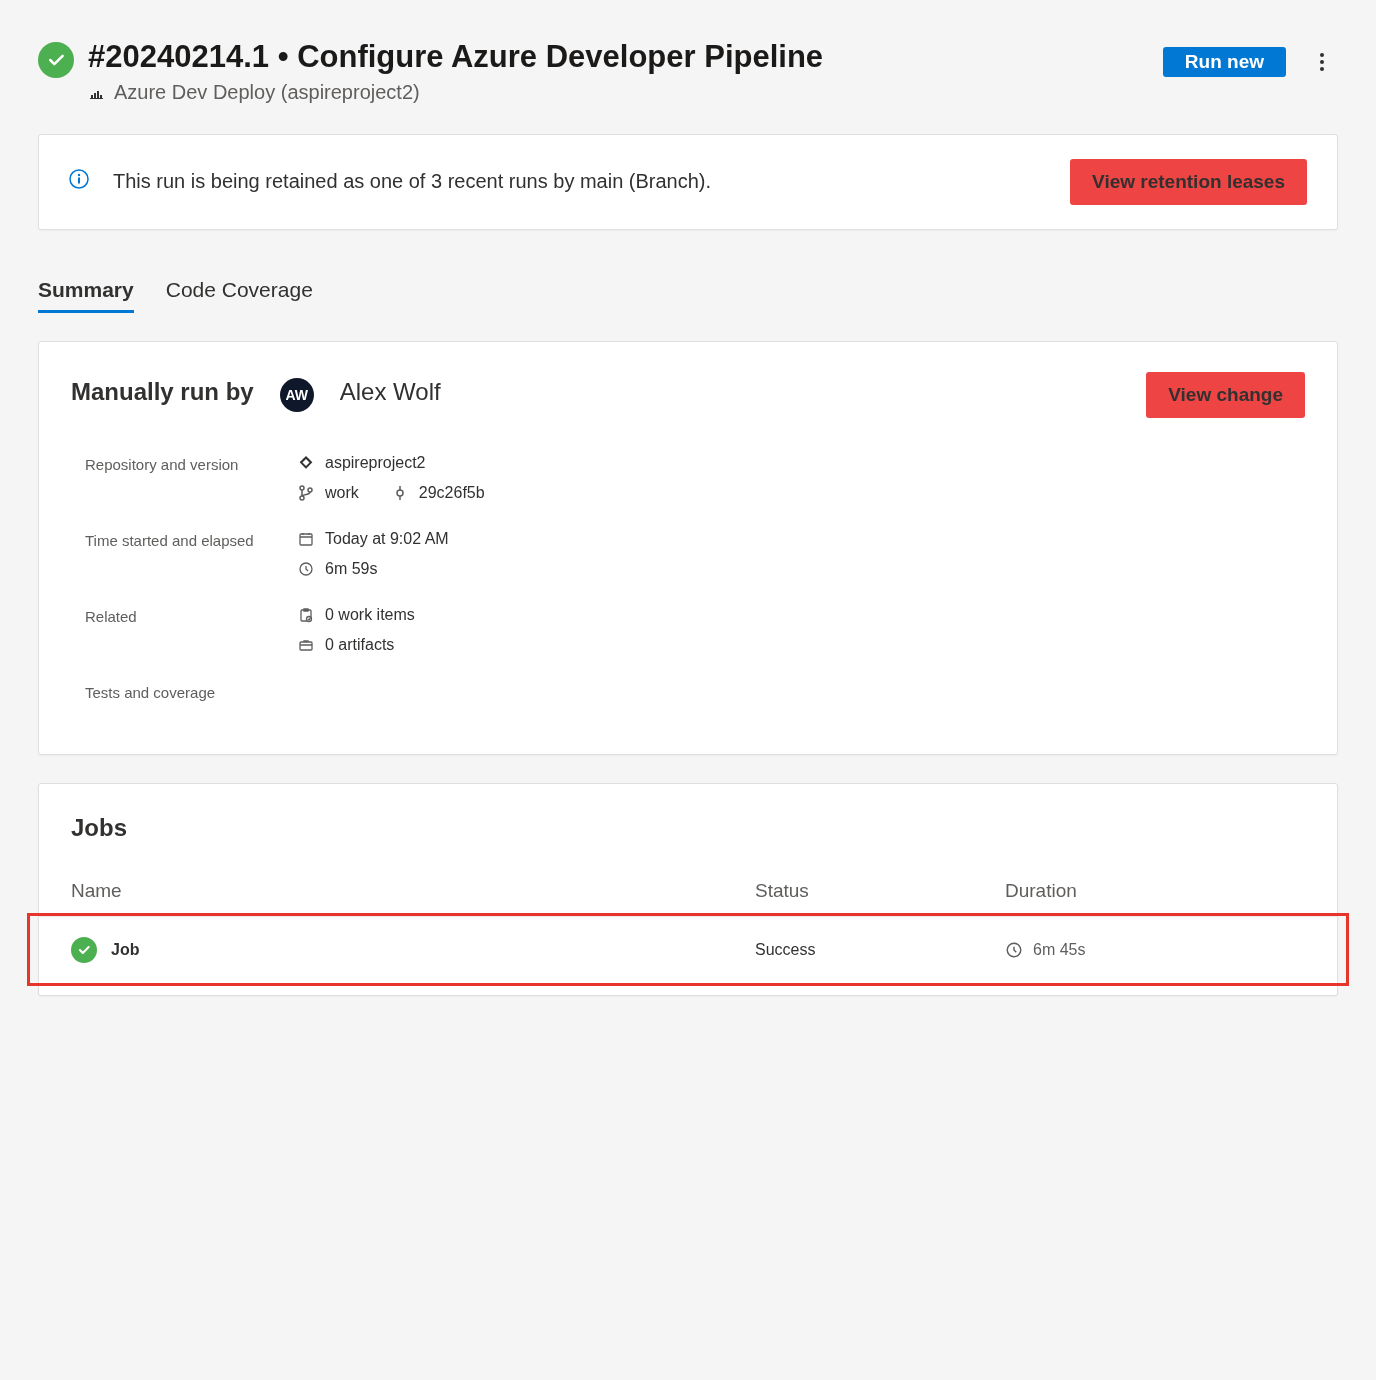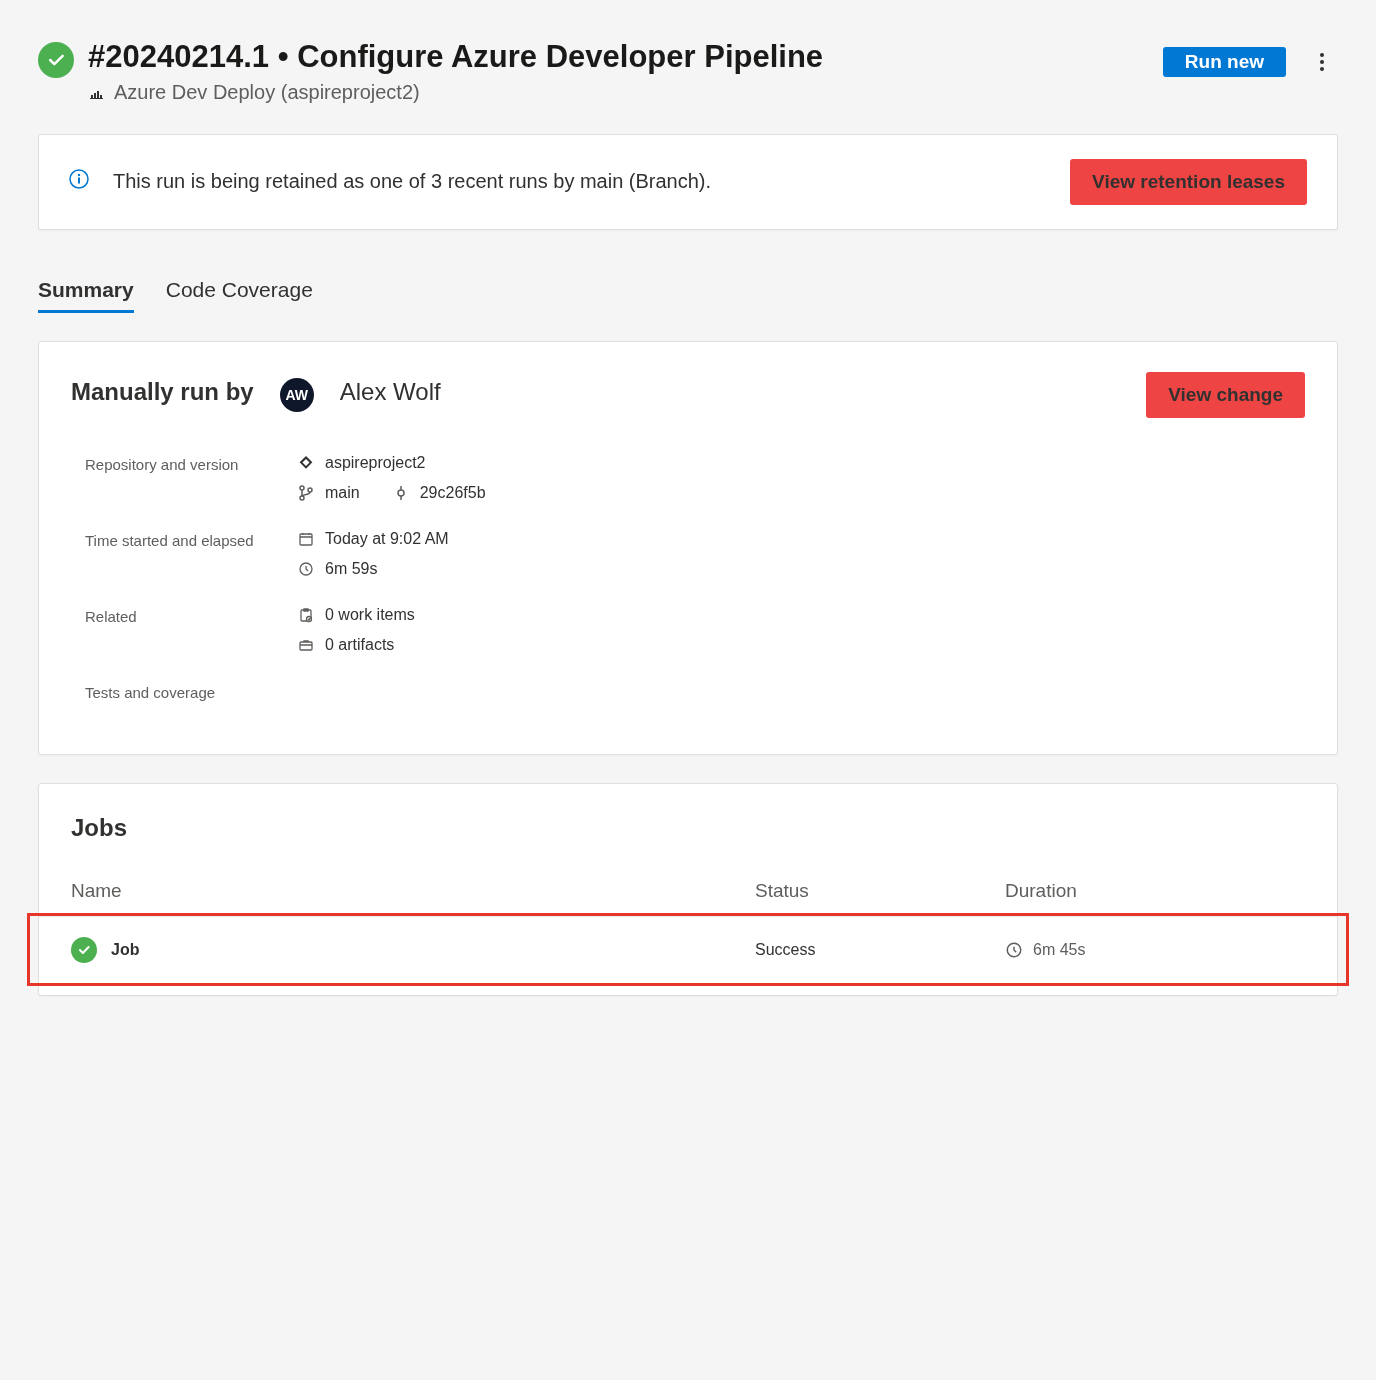--- a/index.html
+++ b/index.html
@@ -189,21 +189,21 @@
       </div>
       <div class="info-line">
         <span class="icon-sm">
           <svg width="16" height="16" viewBox="0 0 16 16" fill="none" stroke="#605e5c" stroke-width="1.5">
               <circle cx="4" cy="3" r="2"></circle>
               <circle cx="4" cy="13" r="2"></circle>
               <circle cx="12" cy="5" r="2"></circle>
               <path d="M4 5v6M12 7c0 3-5 2-8 4"></path>
             </svg>
         </span>
-        <span>main</span>
+        <span>work</span>
         <span style="width:12px"></span>
         <span class="icon-sm">
           <svg width="14" height="14" viewBox="0 0 14 14" fill="none" stroke="#605e5c" stroke-width="1.5">
               <circle cx="7" cy="7" r="3"></circle>
               <path d="M7 0v4M7 10v4"></path>
             </svg>
         </span>
         <span>29c26f5b</span>
       </div>
     </div>

